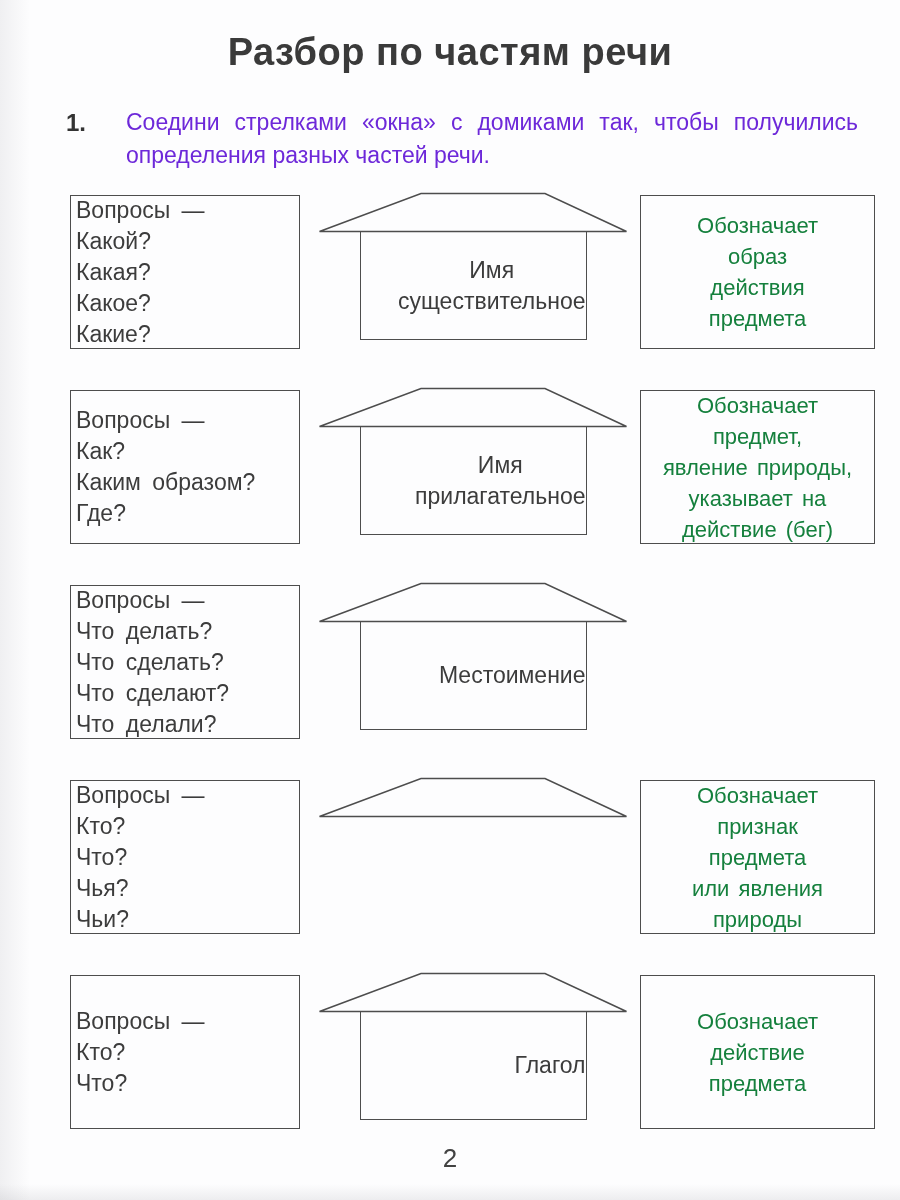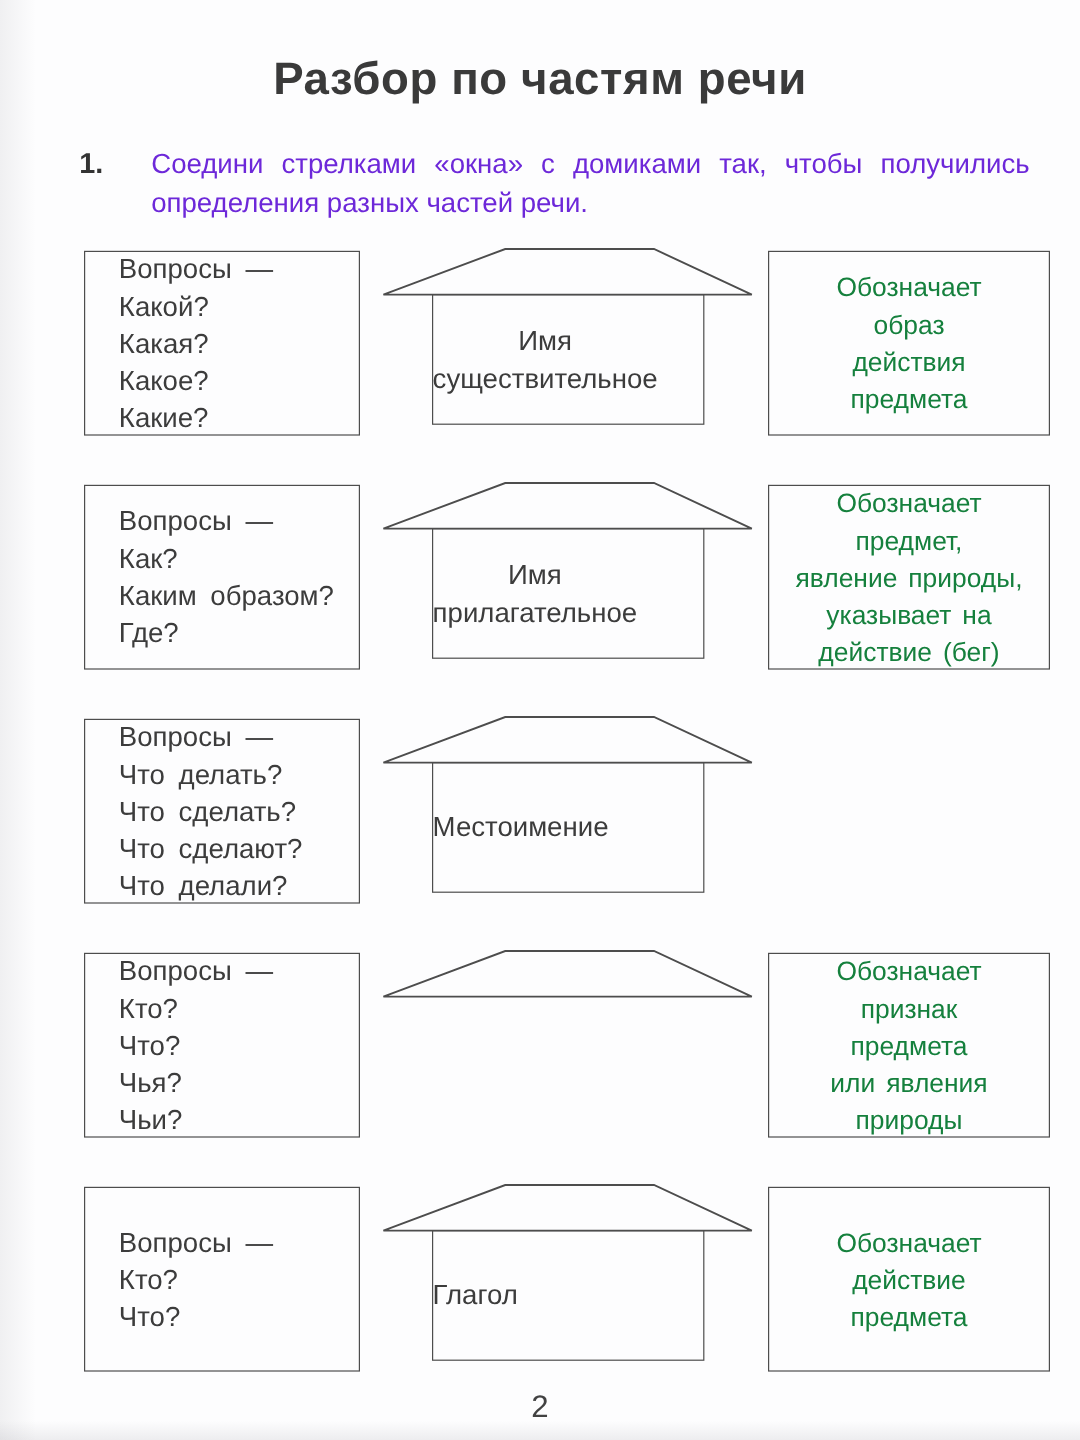--- a/index.html
+++ b/index.html
@@ -29,21 +29,21 @@
     content: "";
     position: absolute;
     left: 0; right: 0; bottom: 0;
     height: 16px;
     background: linear-gradient(to top, rgba(120,120,130,0.12), rgba(120,120,130,0));
     pointer-events: none;
   }
 
   h1.title {
     margin: 0;
-    padding-top: 45px;
+    padding-top: 31px;
     text-align: center;
     font-size: 38px;
     font-weight: bold;
     letter-spacing: 0.5px;
     color: #3a3a3a;
   }
 
   .task {
     display: flex;
     margin: 32px 42px 0 66px;
@@ -78,21 +78,21 @@
 
   .qbox {
     box-sizing: border-box;
     width: 230px;
     height: 154px;
     border: 1.6px solid #4d4d4d;
     background: #fdfdfe;
     display: flex;
     flex-direction: column;
     justify-content: center;
-    padding-left: 28px;
+    padding-left: 5px;
   }
   .qtext {
     font-size: 23px;
     line-height: 31px;
     white-space: pre-line;
     word-spacing: 5px;
     color: #3c3c3c;
   }
 
   .house {
@@ -108,21 +108,21 @@
   }
   .house-body {
     box-sizing: border-box;
     width: 227px;
     height: 109px;
     margin: -2px auto 0 auto;
     border: 1.6px solid #4d4d4d;
     background: #fdfdfe;
     display: flex;
     align-items: center;
-    justify-content: flex-start;
+    justify-content: flex-end;
   }
   .house-label {
     font-size: 23px;
     line-height: 31px;
     text-align: center;
     white-space: pre-line;
     color: #3c3c3c;
   }
 
   .dbox {

